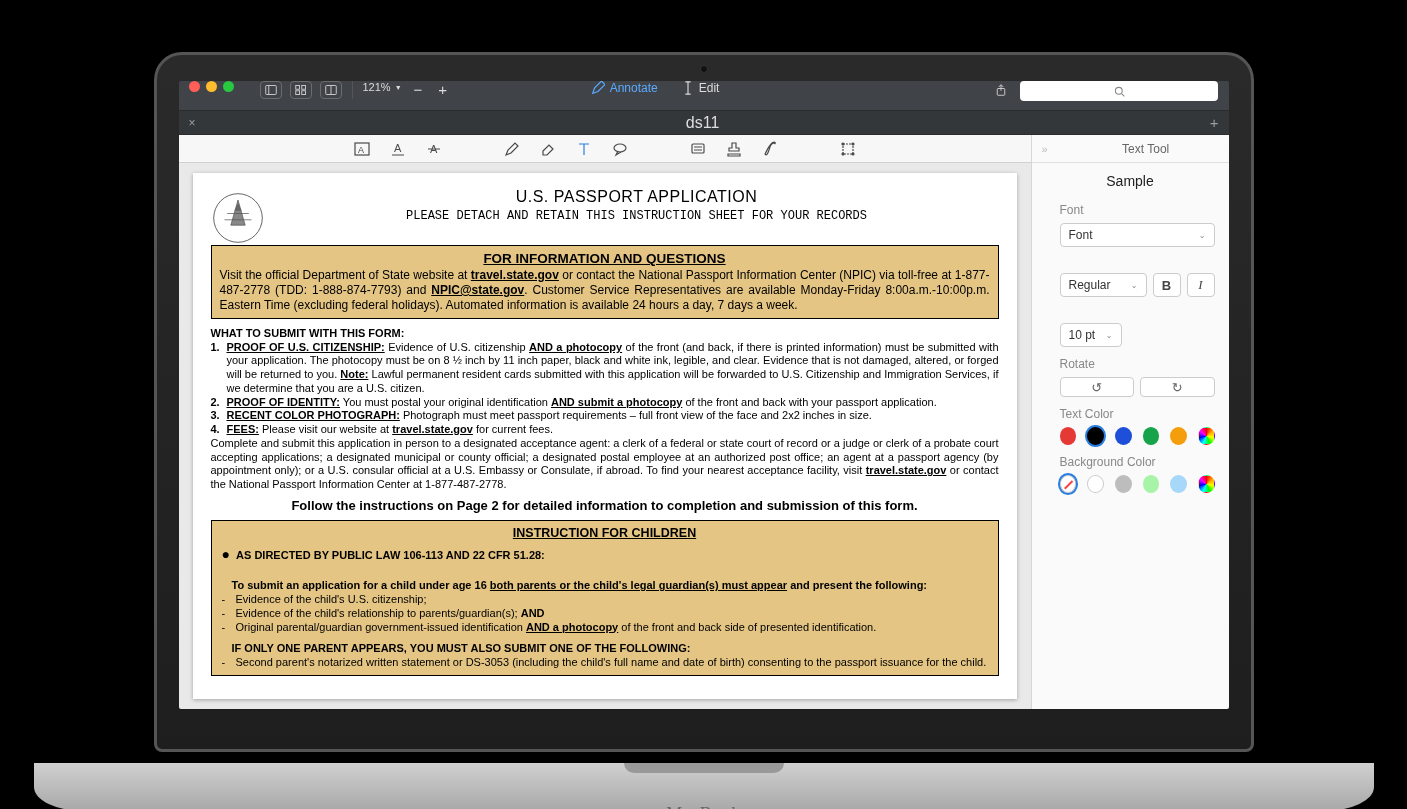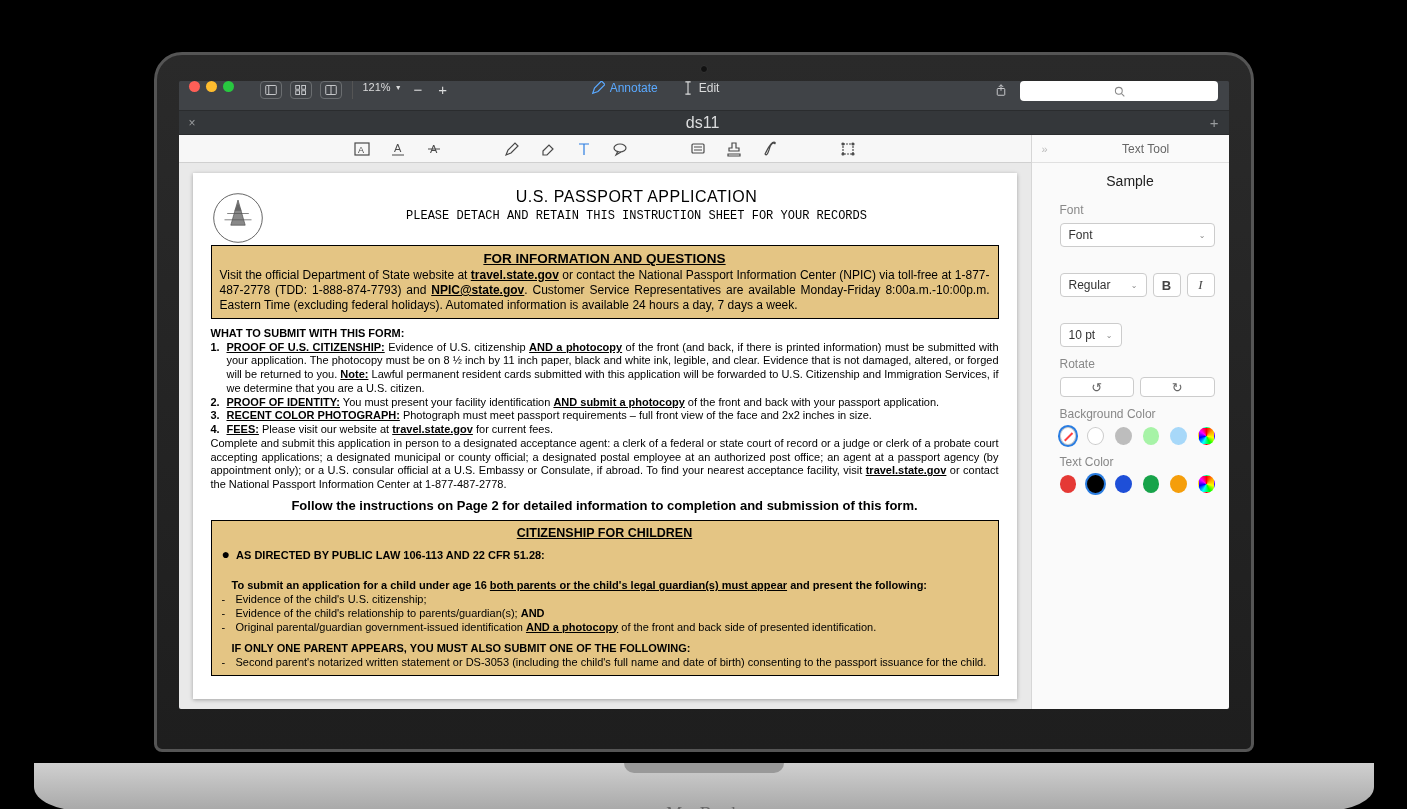--- a/index.html
+++ b/index.html
@@ -325,40 +325,40 @@
               </div>
 
               <div class="sect-h">WHAT TO SUBMIT WITH THIS FORM:</div>
               <ul class="doclist">
                 <li>
                     <span class="num">1.</span>
                     <span class="body"><b>PROOF OF U.S. CITIZENSHIP:</b><span> Evidence of U.S. citizenship </span><span class="uline">AND a photocopy</span><span> of the front (and back, if there is printed information) must be submitted with your application. The photocopy must be on 8 ½ inch by 11 inch paper, black and white ink, legible, and clear. Evidence that is not damaged, altered, or forged will be returned to you. </span><b>Note:</b><span> Lawful permanent resident cards submitted with this application will be forwarded to U.S. Citizenship and Immigration Services, if we determine that you are a U.S. citizen.</span></span>
                   </li>
                 <li>
                     <span class="num">2.</span>
-                    <span class="body"><b>PROOF OF IDENTITY:</b><span> You must present your facility identification </span><span class="uline">AND submit a photocopy</span><span> of the front and back with your passport application.</span></span>
+                    <span class="body"><b>PROOF OF IDENTITY:</b><span> You must postal your original identification </span><span class="uline">AND submit a photocopy</span><span> of the front and back with your passport application.</span></span>
                   </li>
                 <li>
                     <span class="num">3.</span>
                     <span class="body"><b>RECENT COLOR PHOTOGRAPH:</b><span> Photograph must meet passport requirements – full front view of the face and 2x2 inches in size.</span></span>
                   </li>
                 <li>
                     <span class="num">4.</span>
                     <span class="body"><b>FEES:</b><span> Please visit our website at </span><span class="uline">travel.state.gov</span><span> for current fees.</span></span>
                   </li>
               </ul>
 
               <div style="text-align:justify;font-size:11px">
                 <span>Complete and submit this application in person to a designated acceptance agent:  a clerk of a federal or state court of record or a judge or clerk of a probate court accepting applications; a designated municipal or county official; a designated postal employee at an authorized post office; an agent at a passport agency (by appointment only); or a U.S. consular official at a U.S. Embassy or Consulate, if abroad.  To find your nearest acceptance facility, visit </span><span class="uline">travel.state.gov</span><span> or contact the National Passport Information Center at 1-877-487-2778.</span>
               </div>
 
               <div class="follow">Follow the instructions on Page 2 for detailed information to completion and submission of this form.</div>
 
               <div class="amberbox2">
-                <div class="bh2">CITIZENSHIP FOR CHILDREN</div>
+                <div class="bh2">INSTRUCTION FOR CHILDREN</div>
                 <div style="margin-top:4px"><span style="font-size:14px">●</span>&nbsp;&nbsp;<b>AS DIRECTED BY PUBLIC LAW 106-113 AND 22 CFR 51.28:</b></div>
                 <div style="margin-top:16px;padding-left:10px"><b>To submit an application for a child under age 16 </b><span class="uline">both parents or the child's legal guardian(s) must appear</span><b> and present the following:</b></div>
                 <div class="bullet">
                     <span class="dash">-</span>
                     <span>Evidence of the child's U.S. citizenship;</span>
                   </div>
                 <div class="bullet">
                     <span class="dash">-</span>
                     <span><span>Evidence of the child's relationship to parents/guardian(s); </span><b>AND</b></span>
                   </div>
@@ -412,42 +412,42 @@
 
           <div class="sp-section">
             <div class="sp-label">Rotate</div>
             <div class="row" style="margin-top:2px">
               <div class="rot-btn">↺</div>
               <div class="rot-btn">↻</div>
             </div>
           </div>
 
           <div class="sp-section">
+            <div class="sp-label">Text Color</div>
+            <div class="swatches" id="text-swatches">
+                <div class="sw" style="background: rgb(229, 57, 53);"></div>
+                <div class="sw sel" style="background: rgb(0, 0, 0);"></div>
+                <div class="sw" style="background: rgb(30, 79, 216);"></div>
+                <div class="sw" style="background: rgb(23, 163, 74);"></div>
+                <div class="sw" style="background: rgb(245, 158, 11);"></div>
+                <div class="sw rainbow"></div>
+              </div>
+          </div>
+
+          <div class="sp-section">
             <div class="sp-label">Background Color</div>
             <div class="swatches" id="bg-swatches">
                 <div class="sw none sel"></div>
                 <div class="sw" style="background: rgb(255, 255, 255); border: 1px solid rgb(204, 204, 204);"></div>
                 <div class="sw" style="background: rgb(189, 189, 189);"></div>
                 <div class="sw" style="background: rgb(167, 243, 167);"></div>
                 <div class="sw" style="background: rgb(167, 216, 249);"></div>
                 <div class="sw rainbow"></div>
               </div>
           </div>
-
-          <div class="sp-section">
-            <div class="sp-label">Text Color</div>
-            <div class="swatches" id="text-swatches">
-                <div class="sw" style="background: rgb(229, 57, 53);"></div>
-                <div class="sw sel" style="background: rgb(0, 0, 0);"></div>
-                <div class="sw" style="background: rgb(30, 79, 216);"></div>
-                <div class="sw" style="background: rgb(23, 163, 74);"></div>
-                <div class="sw" style="background: rgb(245, 158, 11);"></div>
-                <div class="sw rainbow"></div>
-              </div>
-          </div>
         </div>
       </div>
 
     </div>
   </div>
   <div class="base">
     <div class="macbook-label">MacBook</div>
   </div>
 </div>
 

